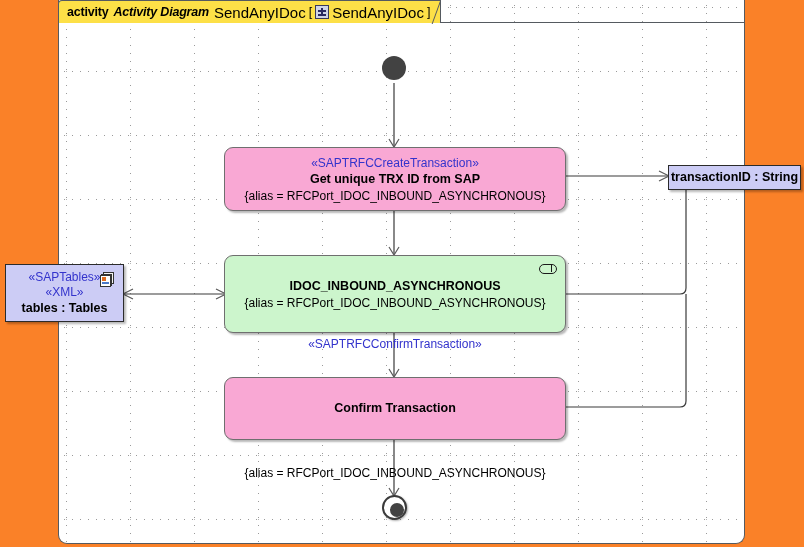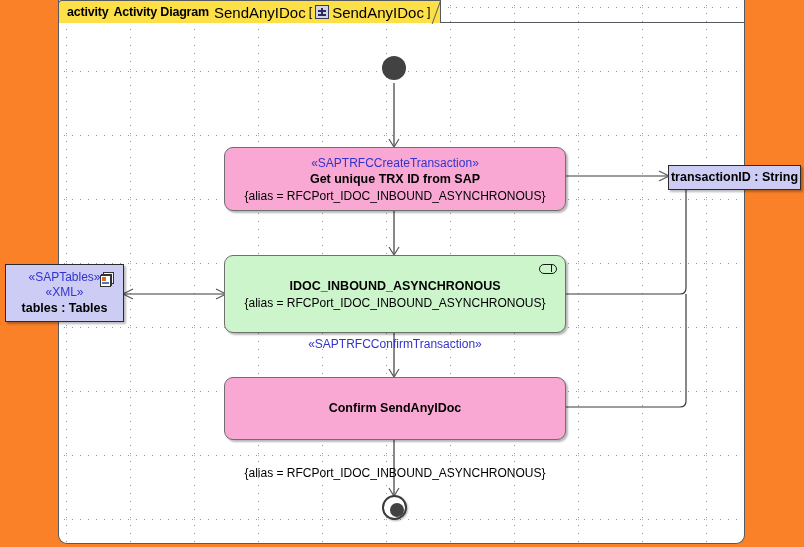--- a/index.html
+++ b/index.html
@@ -263,21 +263,21 @@
 </head>
 <body>
 
 <div id="root">
 
   <div id="canvas"></div>
   <div id="canvas-top-border"></div>
 
   <div id="title-tab">
     <span class="title-kw">activity</span>
-    <span class="title-kw" style="margin-left:5px;">Activity Diagram</span>
+    <span class="title-kw" style="margin-left:5px;font-style:italic;">Activity Diagram</span>
     <span class="title-name">SendAnyIDoc</span>
     <span class="title-brk">[</span>
     <span class="act-icon">
       <i class="v"></i>
         <i class="h"></i>
         <i class="b"></i>
     </span>
     <span class="title-name" style="margin-left:0;">SendAnyIDoc</span>
     <span class="title-brk">]</span>
   </div>
@@ -319,21 +319,21 @@
   </div>
 
   <div class="node act-node green" style="left:224px; top:255px; width:342px; height:78px;">
     <div class="pin-icon"></div>
     <div class="nodename">IDOC_INBOUND_ASYNCHRONOUS</div>
     <div class="props">{alias = RFCPort_IDOC_INBOUND_ASYNCHRONOUS}</div>
   </div>
 
   <div class="node act-node beige" style="left:224px; top:377px; width:342px; height:63px;gap:48px;">
     <div class="stereo">«SAPTRFCConfirmTransaction»</div>
-    <div class="nodename">Confirm SendAnyIDoc</div>
+    <div class="nodename">Confirm Transaction</div>
     <div class="props">{alias = RFCPort_IDOC_INBOUND_ASYNCHRONOUS}</div>
   </div>
 
   <div class="final-outer" style="left:382px; top:495px;">
     <div class="final-inner"></div>
   </div>
 
   <div class="node obj-node" style="left:5px; top:264px; width:119px; height:58px;">
     <div class="docs-icon">
       <div class="sheet s1"></div>

